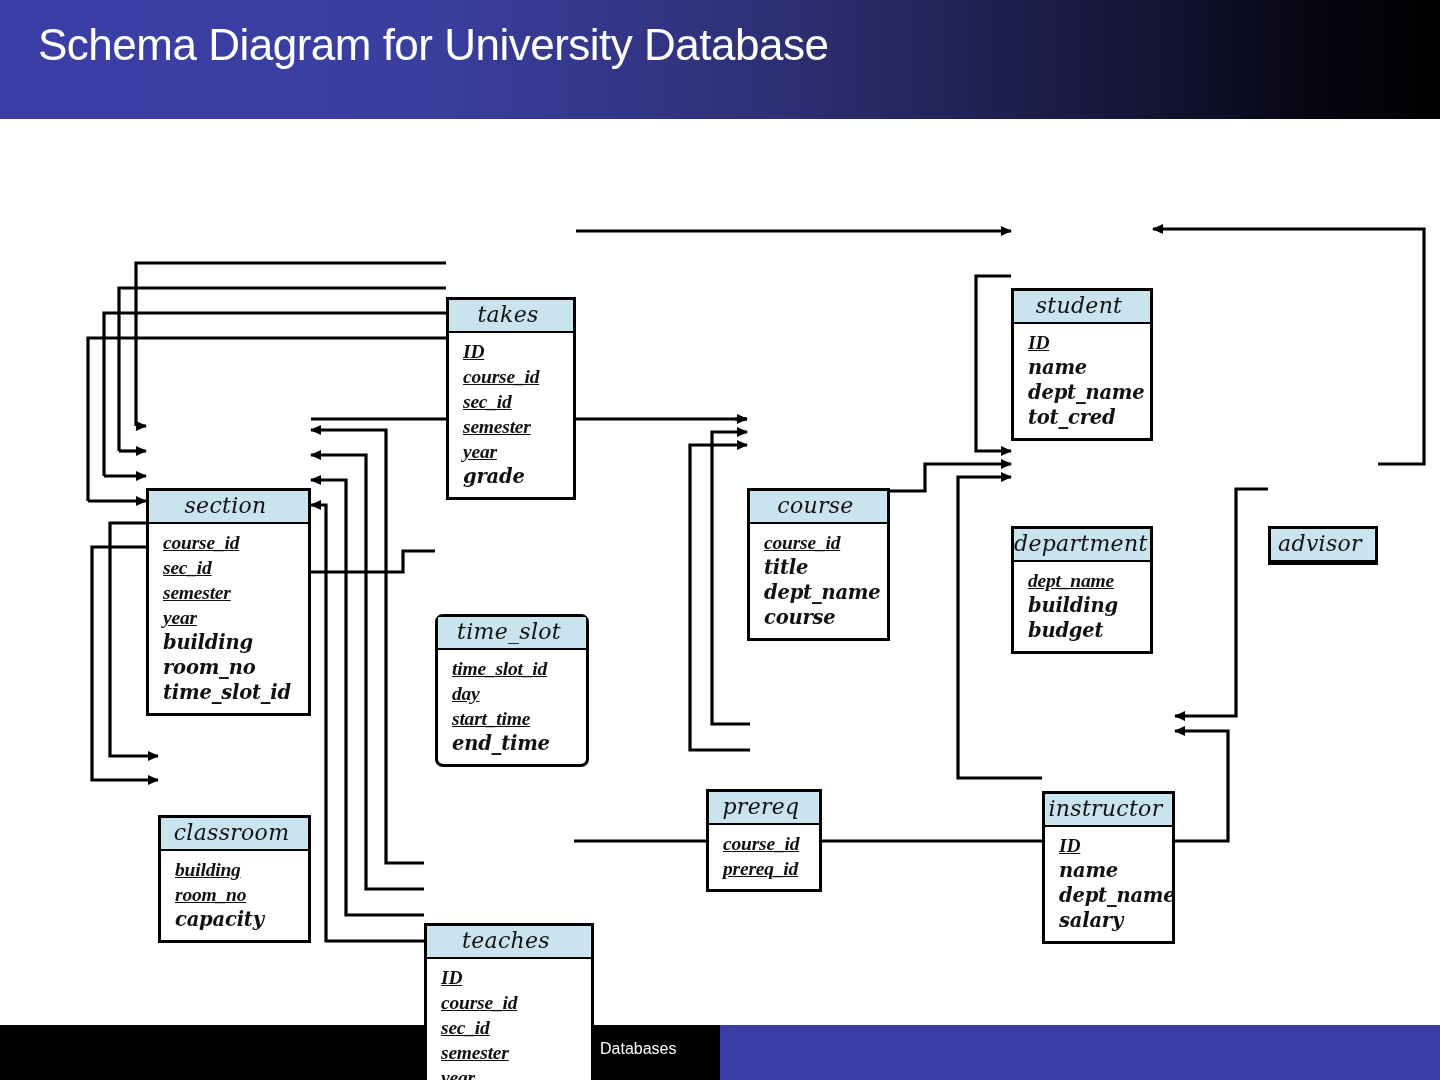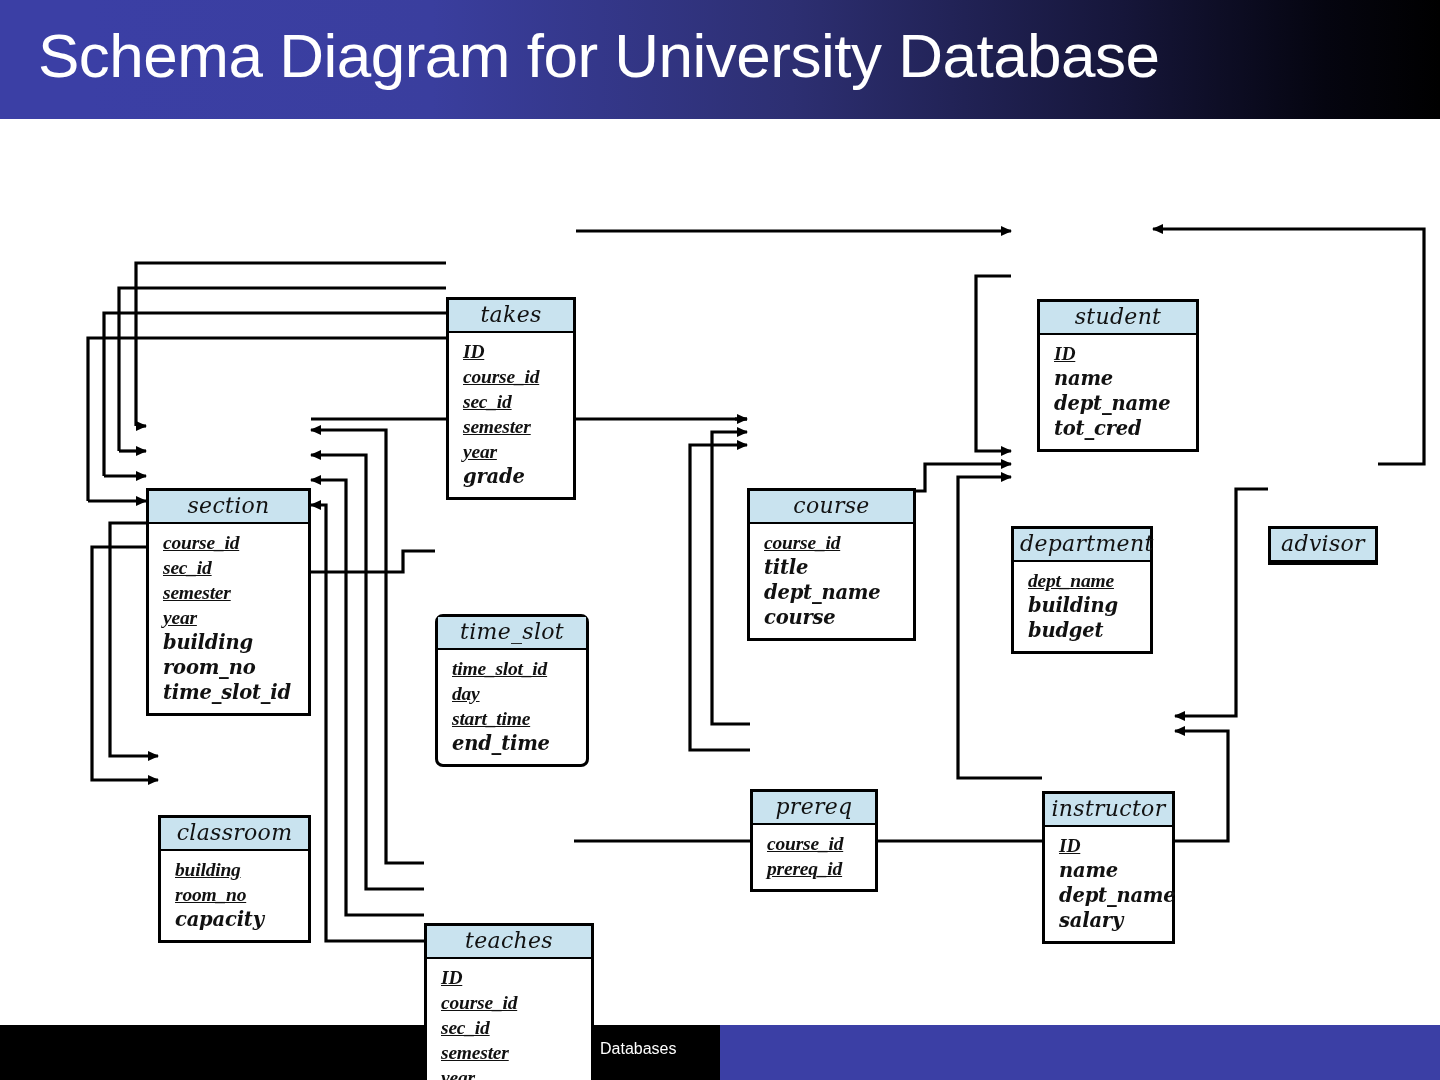--- a/index.html
+++ b/index.html
@@ -17,21 +17,21 @@
     position:absolute; left:0; top:0; width:1440px; height:119px;
     background:linear-gradient(90deg,#3b3fa5 0%, #3b3fa5 6%, #3a3e9e 30%, #2d2f72 55%, #16163a 78%, #050510 92%, #000000 100%);
   }
   .header-accent {
     position:absolute; left:0; top:0; width:18px; height:119px;
     background:#3b3fa5;
   }
   .header-title {
     position:absolute; left:38px; top:20px;
     color:#ffffff;
-    font-size:62px;
+    font-size:44px;
     font-weight:400;
     letter-spacing:-0.5px;
     white-space:nowrap;
     font-family:"Liberation Sans", sans-serif;
   }
 
   
   .footer {
     position:absolute; left:0; top:1025px; width:1440px; height:55px;
     background:#000000;
@@ -59,21 +59,21 @@
     z-index:5;
   }
   .tbl .thead {
     background:#c9e3ef;
     border-bottom:2px solid #000;
     text-align:center;
     font-family:"DejaVu Serif", serif;
     font-style:italic;
     font-size:22px;
     color:#111;
-    padding:3px 6px 5px 6px;
+    padding:3px 6px 5px 0;
     line-height:1.05;
     letter-spacing:0.3px;
   }
   .tbl .tbody {
     padding:6px 8px 8px 14px;
   }
   .attr {
     font-family:"DejaVu Serif", serif;
     font-style:italic;
     font-weight:bold;
@@ -156,42 +156,42 @@
           <div class="thead">takes</div>
           <div class="tbody">
             <div class="attr pk">ID</div>
             <div class="attr pk">course_id</div>
             <div class="attr pk">sec_id</div>
             <div class="attr pk">semester</div>
             <div class="attr pk">year</div>
             <div class="attr">grade</div>
           </div>
         </div>
-        <div class="tbl" style="left: 1011px; top: 180px; width: 162px; margin-left: 26px;">
+        <div class="tbl" style="left: 1011px; top: 169px; width: 142px;">
           <div class="thead">student</div>
           <div class="tbody">
             <div class="attr pk">ID</div>
             <div class="attr">name</div>
             <div class="attr">dept_name</div>
             <div class="attr">tot_cred</div>
           </div>
         </div>
         <div class="tbl" style="left: 146px; top: 369px; width: 165px;">
           <div class="thead">section</div>
           <div class="tbody">
             <div class="attr pk">course_id</div>
             <div class="attr pk">sec_id</div>
             <div class="attr pk">semester</div>
             <div class="attr pk">year</div>
             <div class="attr">building</div>
             <div class="attr">room_no</div>
             <div class="attr">time_slot_id</div>
           </div>
         </div>
-        <div class="tbl" style="left: 747px; top: 369px; width: 169px;">
+        <div class="tbl" style="left: 747px; top: 369px; width: 143px;">
           <div class="thead">course</div>
           <div class="tbody">
             <div class="attr pk">course_id</div>
             <div class="attr">title</div>
             <div class="attr">dept_name</div>
             <div class="attr">course</div>
           </div>
         </div>
         <div class="tbl" style="left: 1011px; top: 407px; width: 142px;">
           <div class="thead">department</div>
@@ -206,21 +206,21 @@
         </div>
         <div class="tbl" style="left: 435px; top: 495px; width: 154px; border-radius: 8px;">
           <div class="thead">time_slot</div>
           <div class="tbody">
             <div class="attr pk">time_slot_id</div>
             <div class="attr pk">day</div>
             <div class="attr pk">start_time</div>
             <div class="attr">end_time</div>
           </div>
         </div>
-        <div class="tbl" style="left: 750px; top: 670px; width: 128px;">
+        <div class="tbl" style="left: 706px; top: 670px; width: 116px;">
           <div class="thead">prereq</div>
           <div class="tbody">
             <div class="attr pk">course_id</div>
             <div class="attr pk">prereq_id</div>
           </div>
         </div>
         <div class="tbl" style="left: 1042px; top: 672px; width: 133px;">
           <div class="thead">instructor</div>
           <div class="tbody">
             <div class="attr pk">ID</div>

